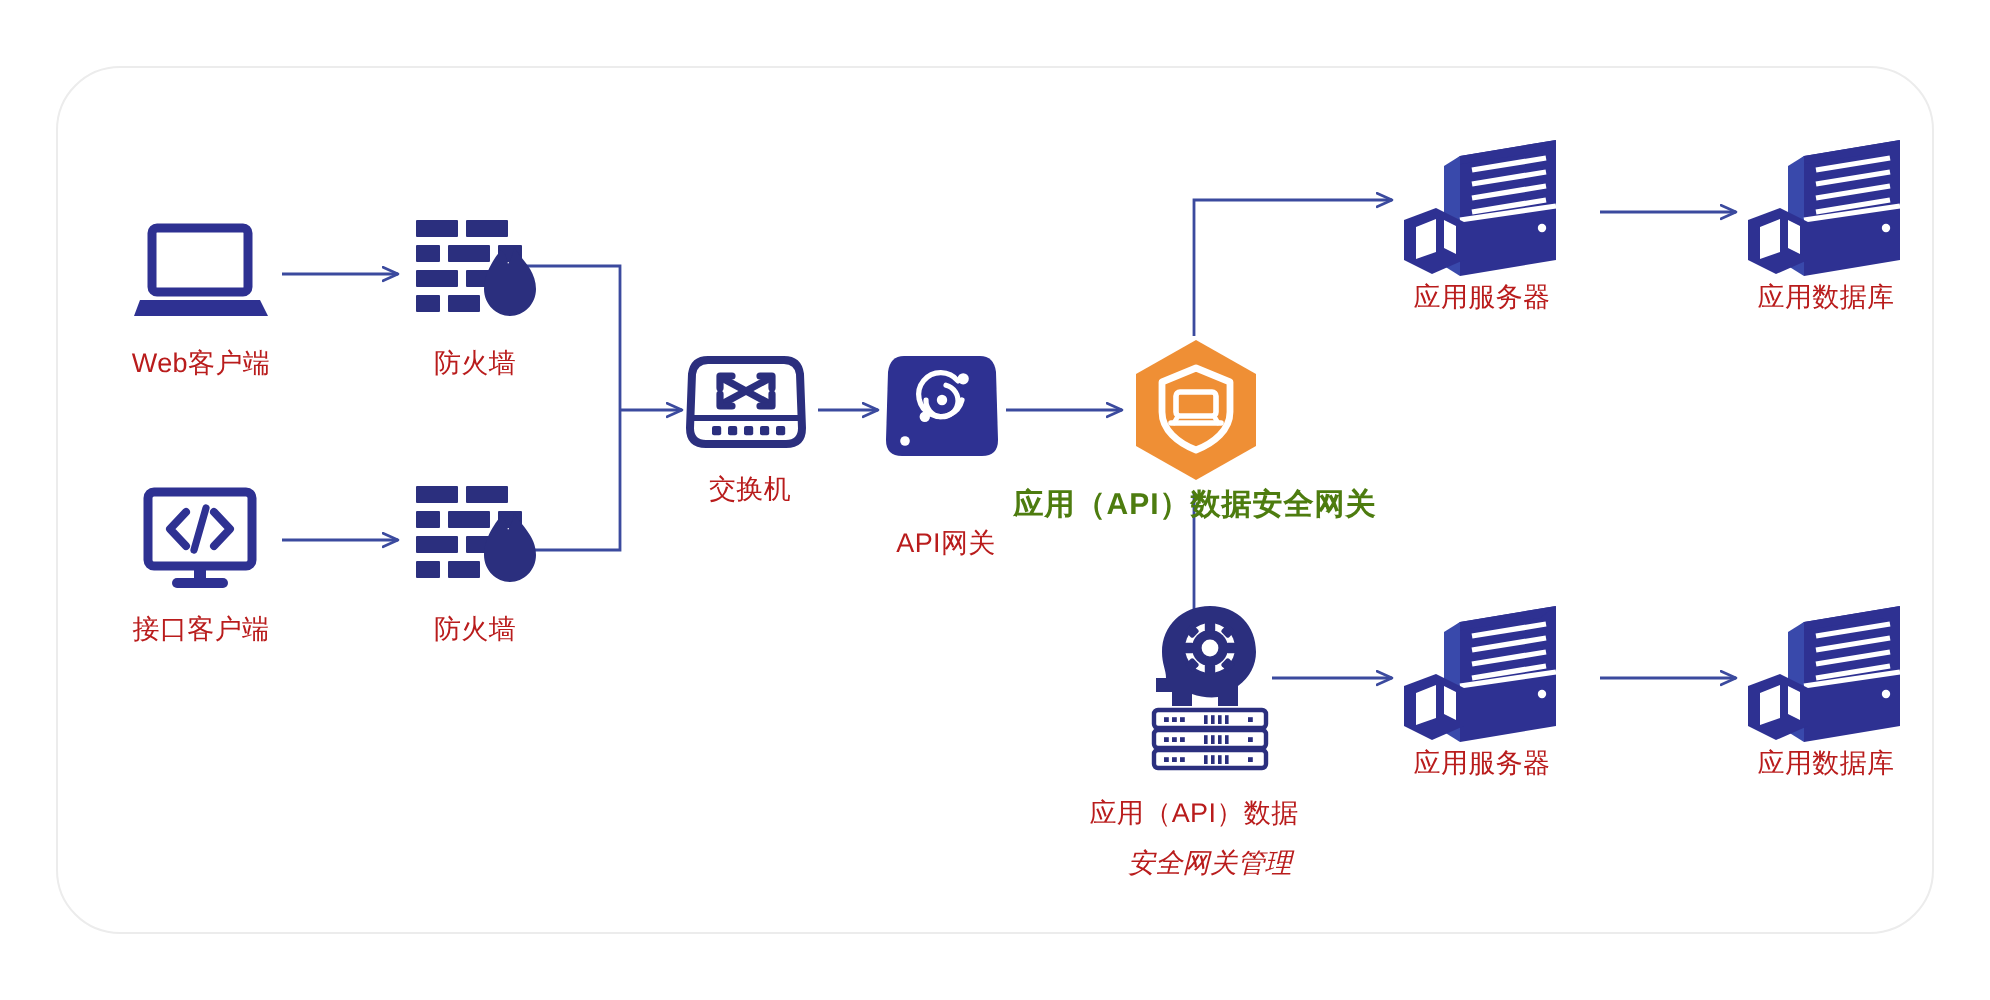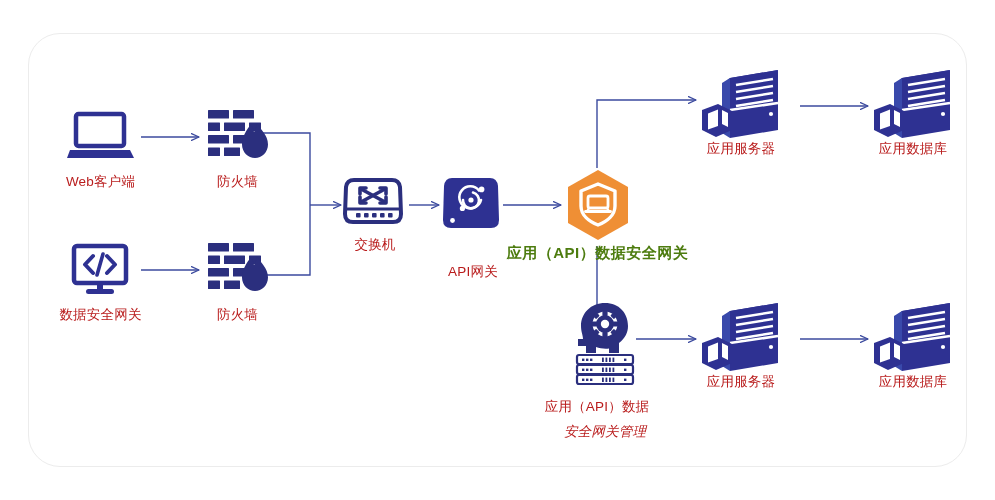--- a/index.html
+++ b/index.html
@@ -85,21 +85,21 @@
 <div class="node" style="left:68px;top:245px;">
   <svg class="icon" width="66" height="50" viewBox="0 0 66 50">
     <rect x="6" y="1" width="52" height="37" rx="3" fill="none" stroke="#2e3192" stroke-width="4.5"></rect>
     <path d="M25,11 L17,19.5 L25,28" fill="none" stroke="#2e3192" stroke-width="4" stroke-linecap="round" stroke-linejoin="round"></path>
     <path d="M39,11 L47,19.5 L39,28" fill="none" stroke="#2e3192" stroke-width="4" stroke-linecap="round" stroke-linejoin="round"></path>
     <path d="M35,9 L29,30" fill="none" stroke="#2e3192" stroke-width="3.6" stroke-linecap="round"></path>
     <rect x="29" y="38" width="6" height="7" fill="#2e3192"></rect>
     <rect x="18" y="44" width="28" height="5" rx="2.5" fill="#2e3192"></rect>
   </svg>
 </div>
-<div class="label" style="left:18px;top:305px;width:165px;">数据安全网关</div>
+<div class="label" style="left:18px;top:305px;width:165px;">接口客户端</div>
 
 <div class="node" style="left:208px;top:108px;">
   <svg class="icon" width="58" height="58" viewBox="0 0 58 58">
     <g fill="#2b2f7e">
       <rect x="0" y="2" width="21" height="8.5" rx="0.5"></rect>
       <rect x="25" y="2" width="21" height="8.5" rx="0.5"></rect>
       <rect x="0" y="14.5" width="12" height="8.5" rx="0.5"></rect>
       <rect x="16" y="14.5" width="21" height="8.5" rx="0.5"></rect>
       <rect x="41" y="14.5" width="12" height="8.5" rx="0.5"></rect>
       <rect x="0" y="27" width="21" height="8.5" rx="0.5"></rect>

